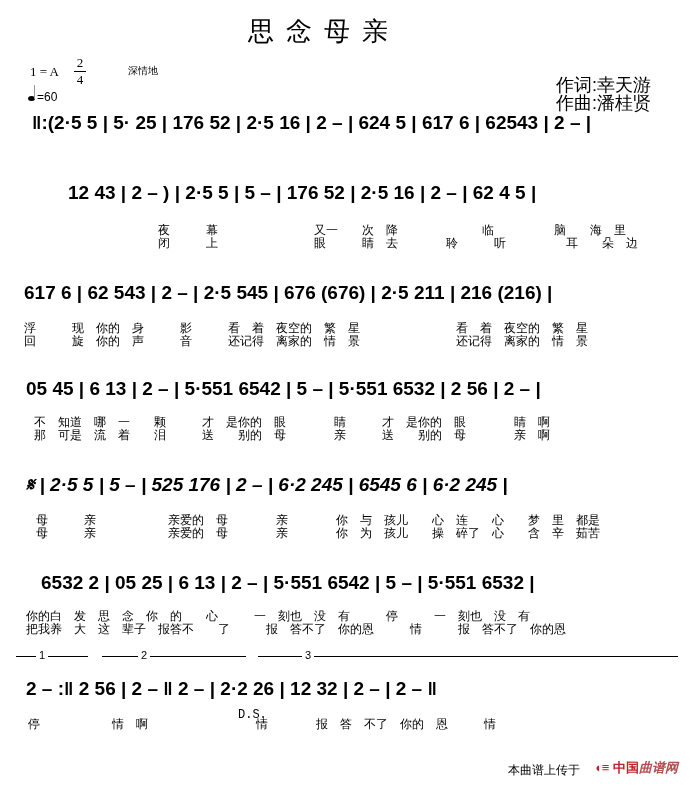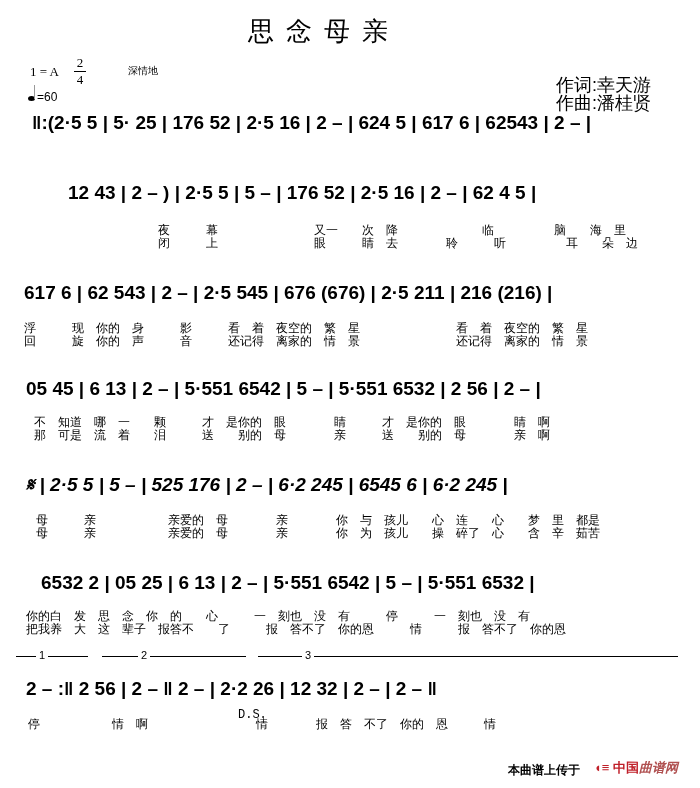--- a/index.html
+++ b/index.html
@@ -9,21 +9,21 @@
   .ts{position:absolute;top:56px;left:74px;font-size:13px;text-align:center;line-height:14px;font-family:"Liberation Serif",serif;}
   .ts .bar{border-top:1px solid #000;width:12px;margin:1px auto;}
   .tempo{position:absolute;top:90px;left:28px;font-size:12px;font-family:"Liberation Sans",sans-serif;}
   .tempo .note{display:inline-block;width:7px;height:5px;background:#000;border-radius:50%;margin-right:2px;position:relative;}
   .tempo .note:after{content:"";position:absolute;right:0;bottom:2px;width:1px;height:14px;background:#999;}
   .mood{position:absolute;top:64px;left:122px;font-size:10px;margin-left:6px;}
   .credits{position:absolute;top:62px;left:556px;font-size:18px;line-height:18px;margin-top:14px;}
   .line{position:absolute;left:0;width:700px;}
   .notes{position:absolute;left:0;white-space:nowrap;font-size:19px;font-weight:bold;font-family:"Liberation Sans",sans-serif;}
   .lyr{position:absolute;white-space:nowrap;font-size:12px;line-height:13px;}
-  .footer{position:absolute;top:762px;left:508px;font-size:12px;font-weight:bold;}
+  .footer{position:absolute;top:762px;left:508px;font-size:12px;font-weight:normal;}
   .logo{position:absolute;top:759px;left:594px;font-size:13px;font-weight:bold;}
   .logo .a{color:#c0202a;}
   .logo .b{color:#b05050;font-style:italic;}
   .volta{position:absolute;border-top:1px solid #000;height:8px;font-size:11px;}
   .volta span{position:absolute;top:-8px;background:#fff;padding:0 3px;}
   .ds{position:absolute;font-size:12px;font-family:"Liberation Mono",monospace;}
 </style>
 </head>
 <body>
 

